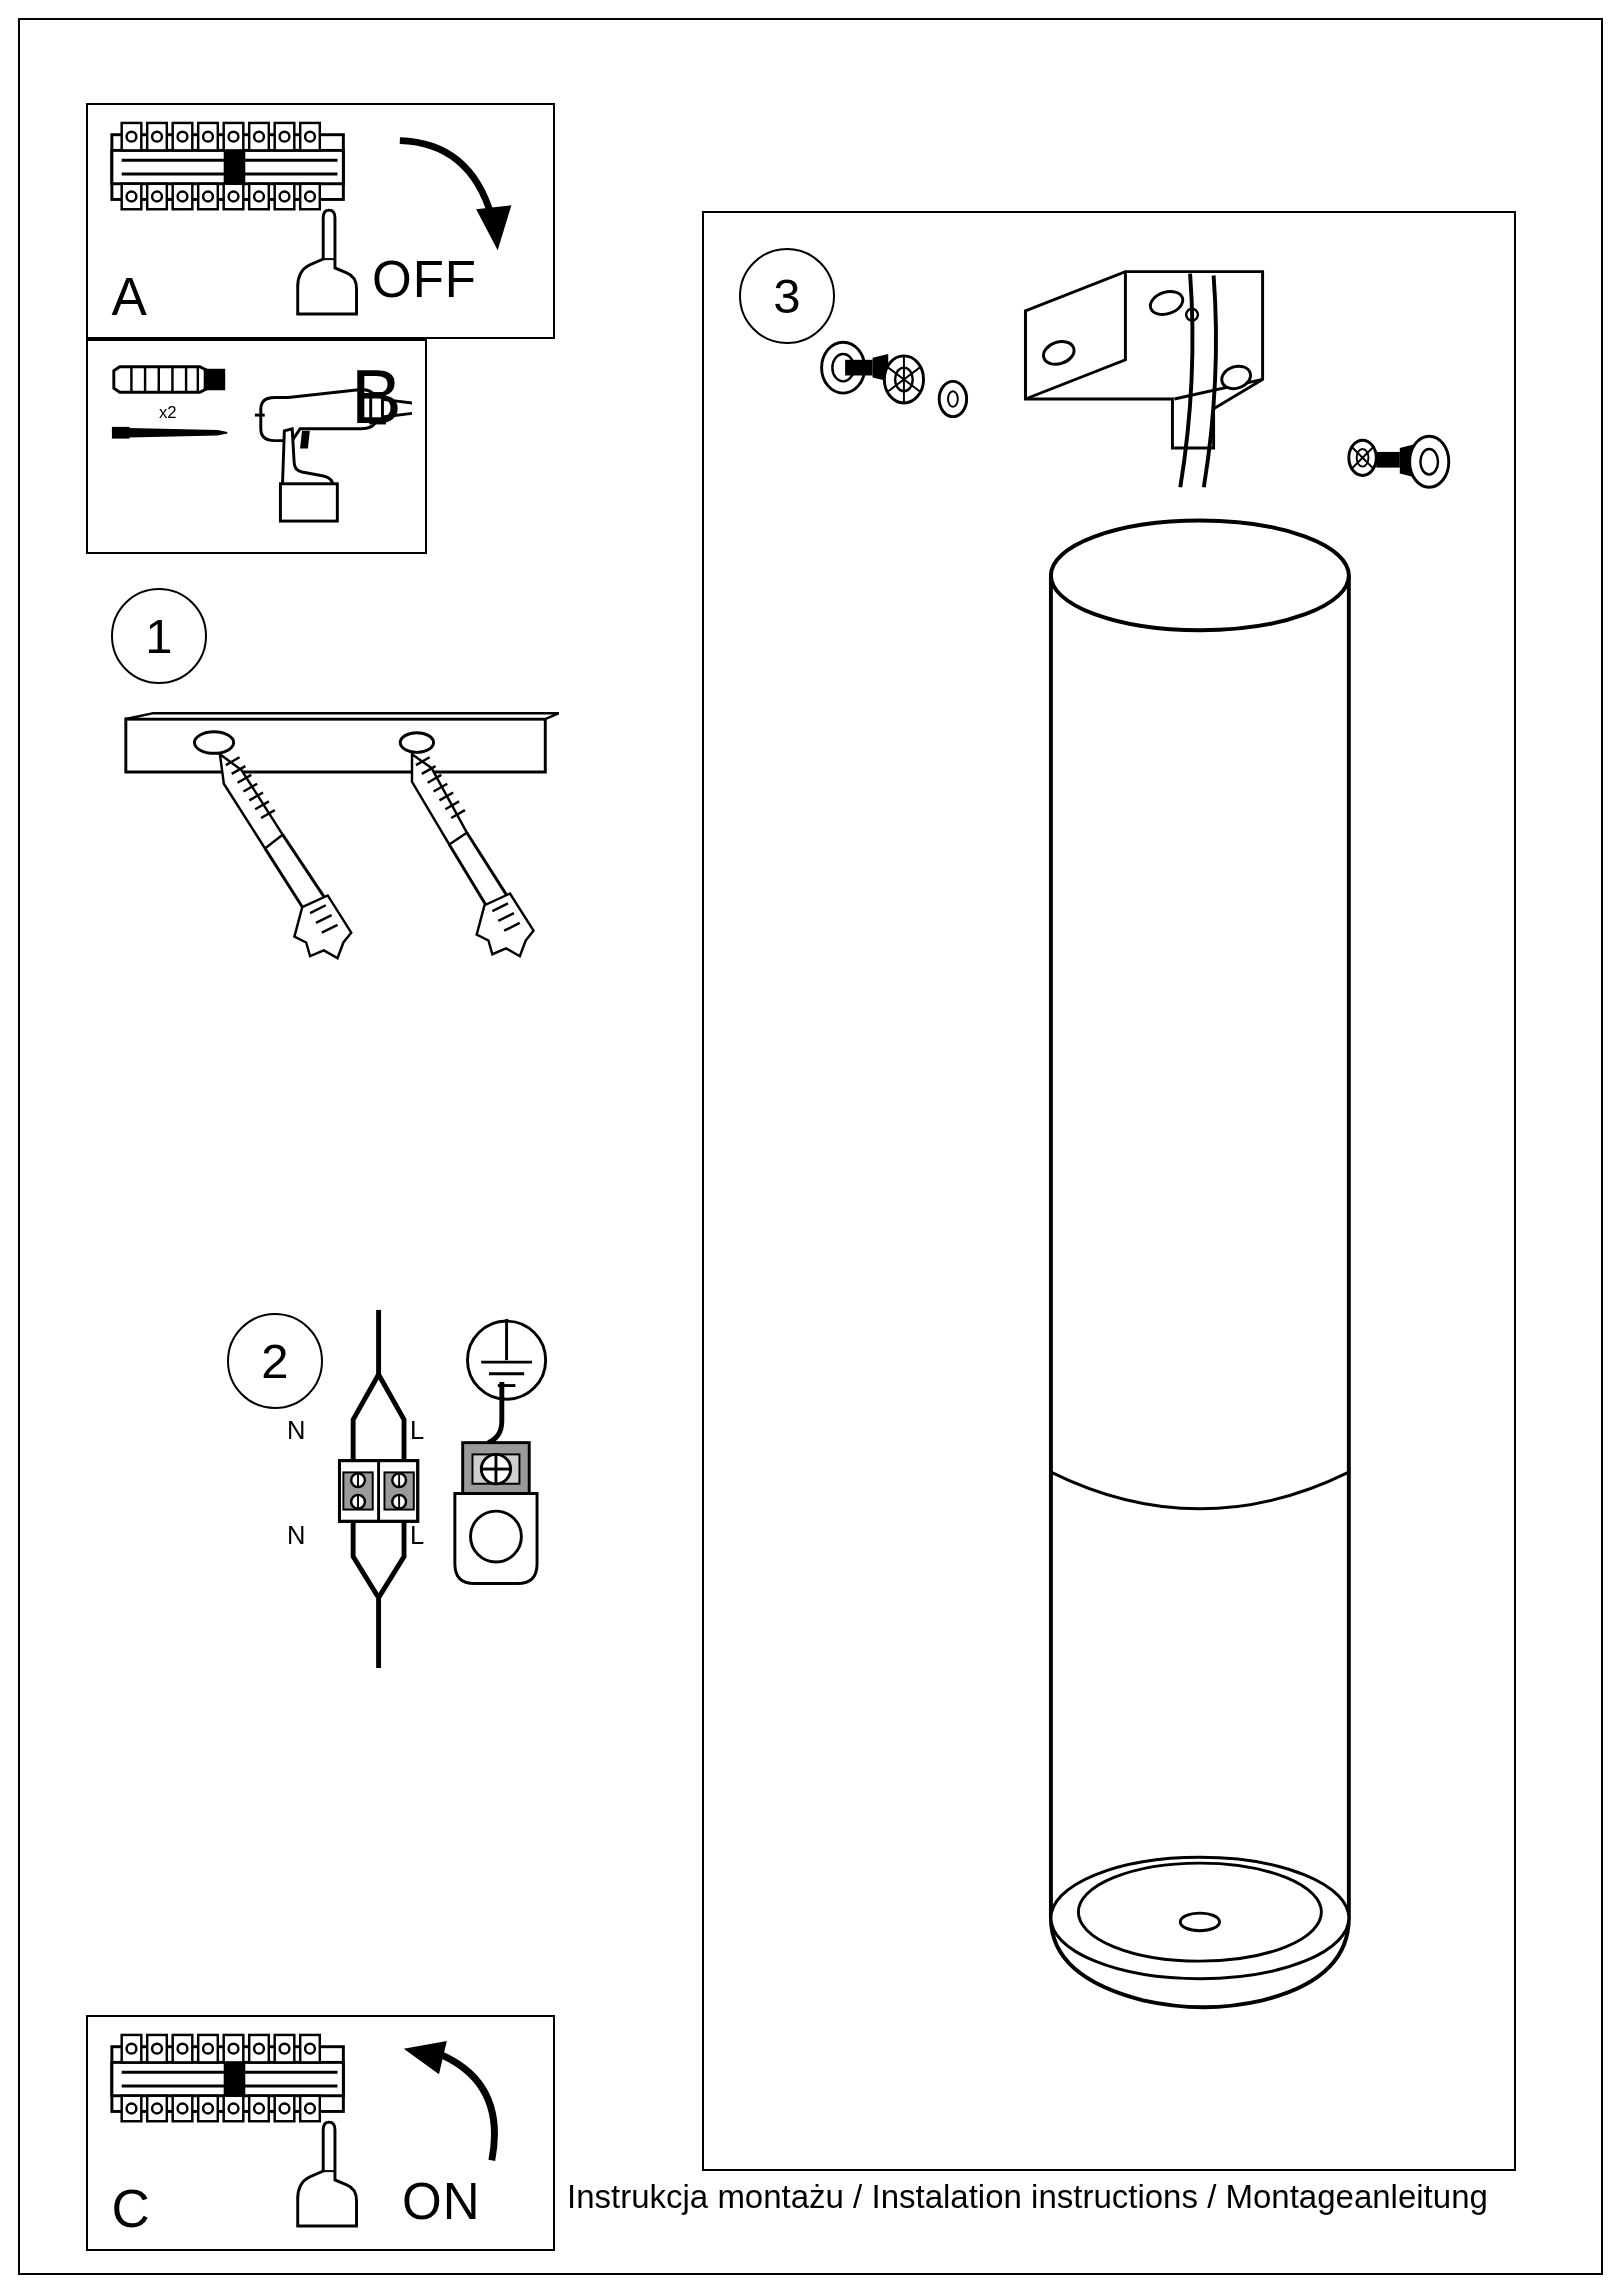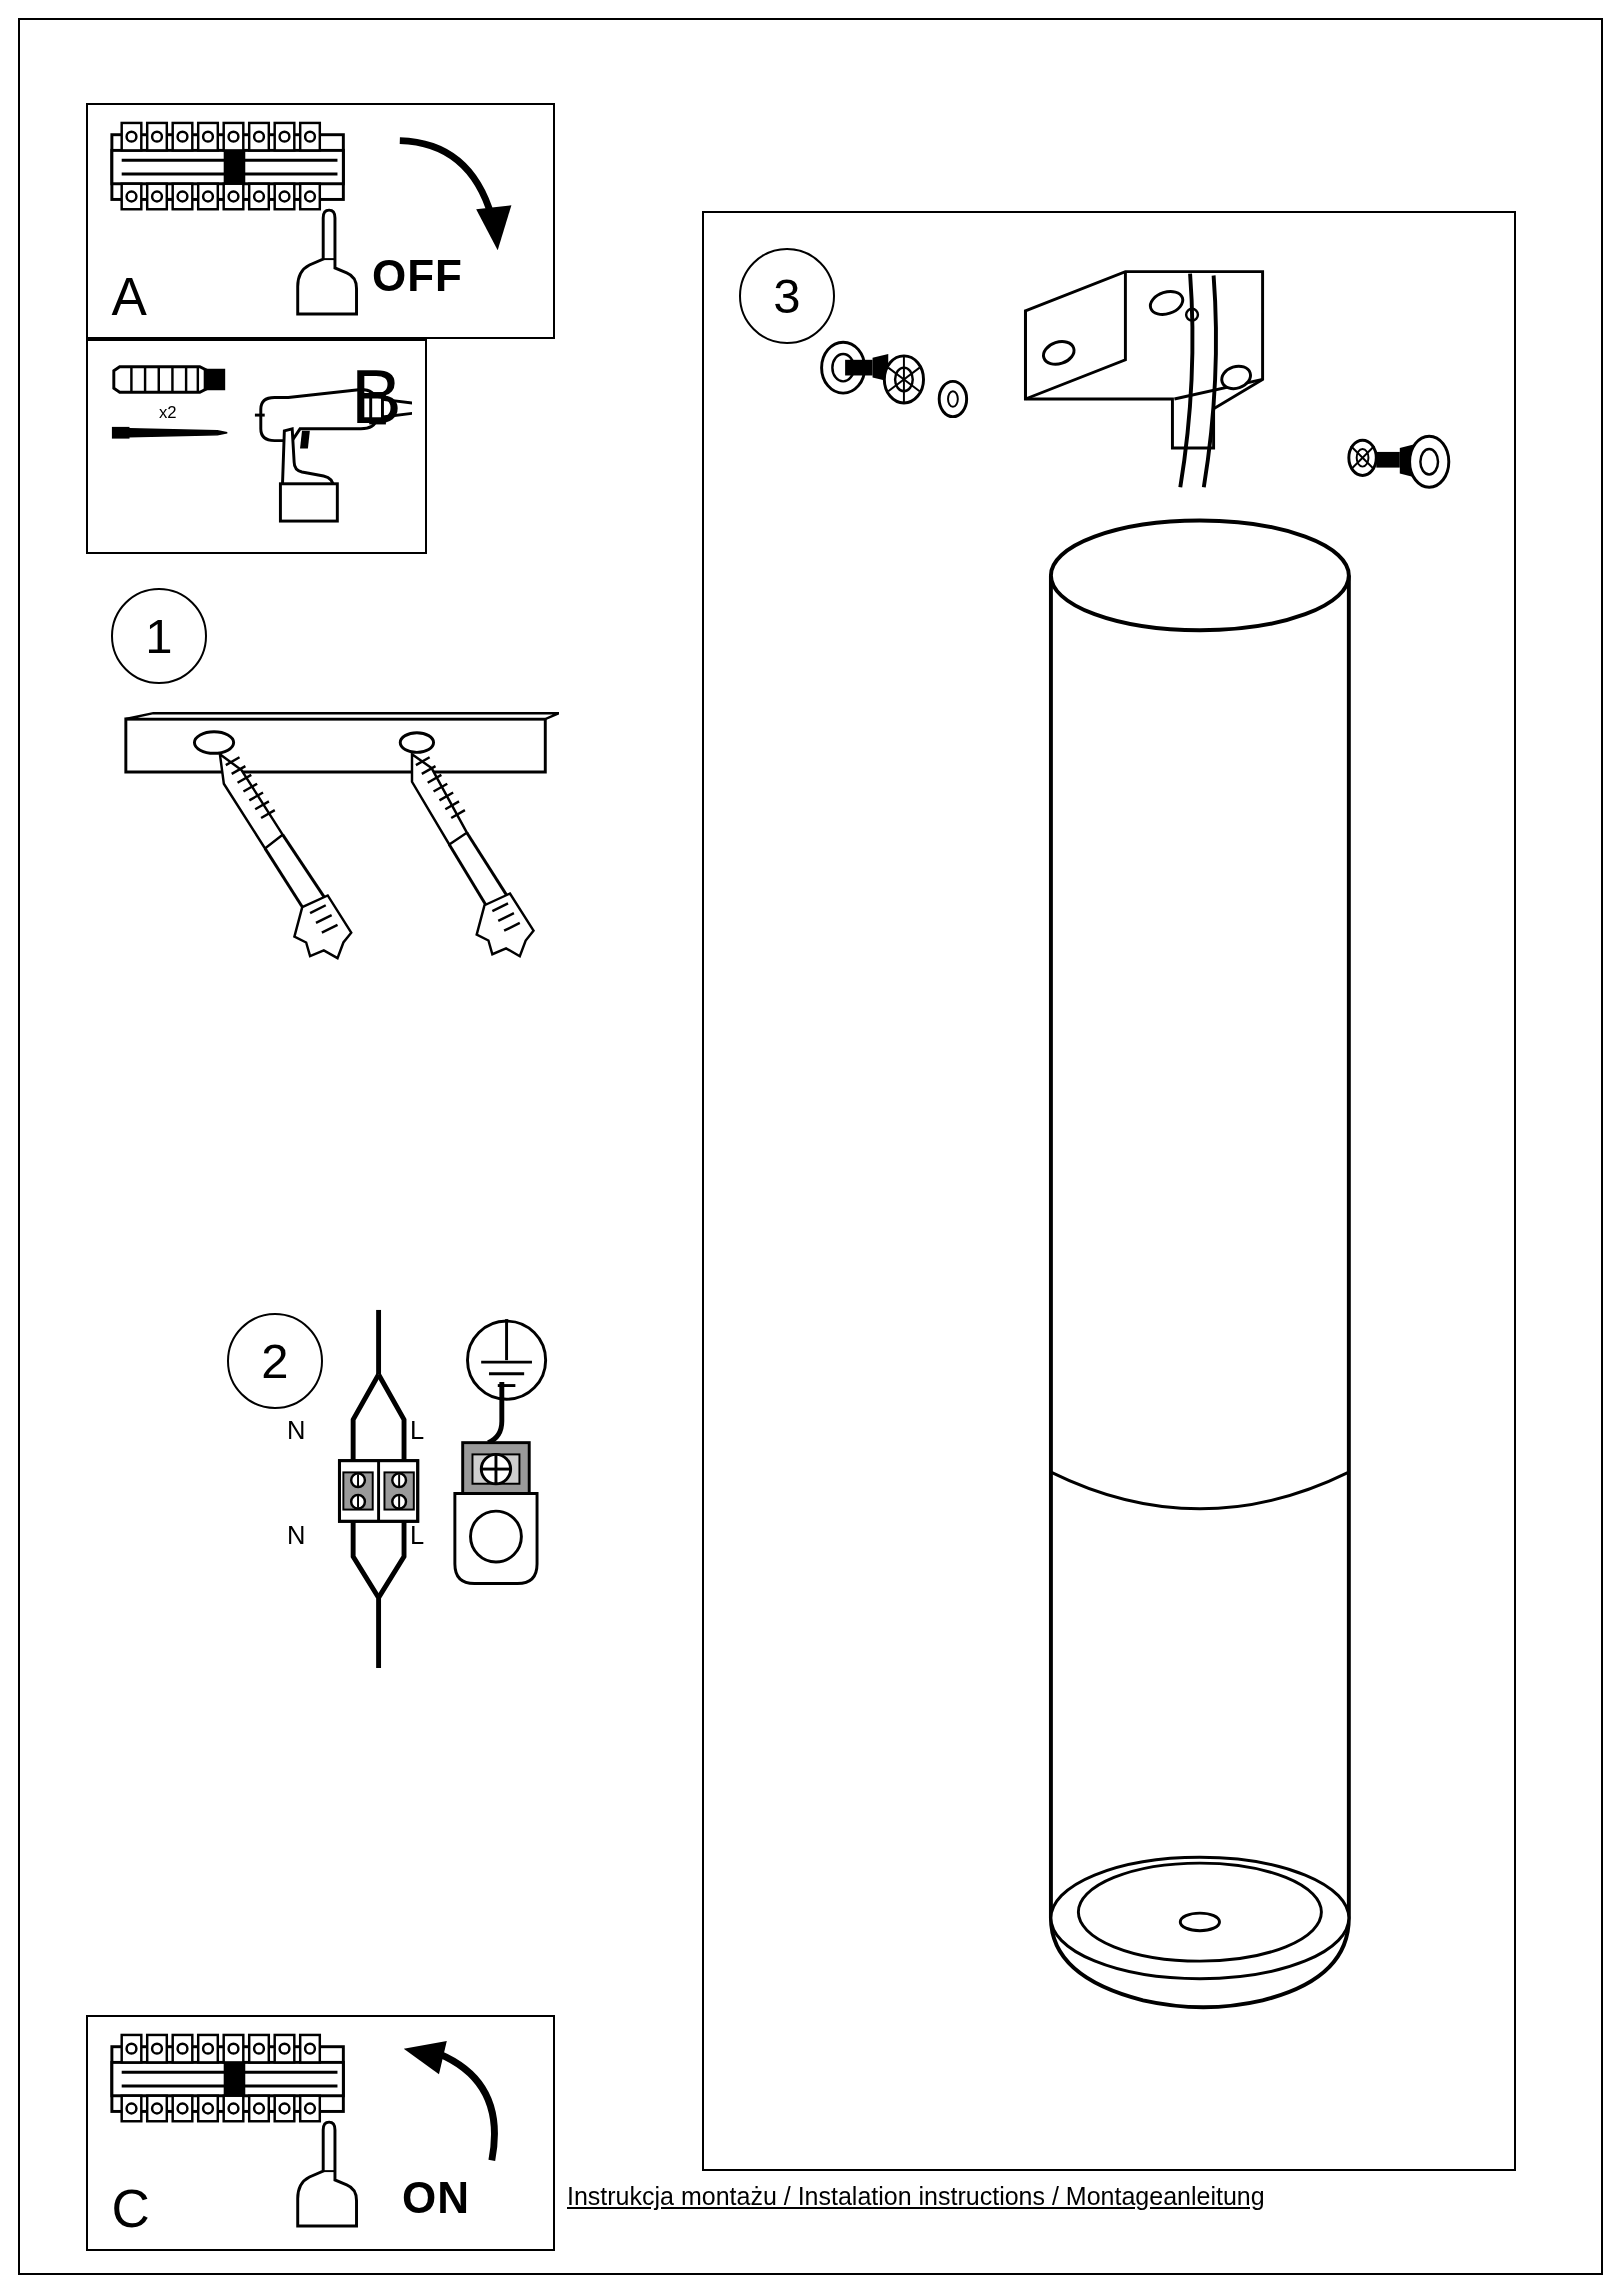--- a/index.html
+++ b/index.html
@@ -37,22 +37,22 @@
   }
   .letter {
     position: absolute;
     font-size: 53px;
     font-weight: 400;
     line-height: 1;
     font-family: "Liberation Sans", sans-serif;
   }
   .word {
     position: absolute;
-    font-size: 44px;
-    font-weight: 700;
+    font-size: 51px;
+    font-weight: 400;
     line-height: 1;
     letter-spacing: 1px;
   }
   .circnum {
     position: absolute;
     border: 2.9px solid #000;
     border-radius: 50%;
     box-sizing: border-box;
     display: flex;
     align-items: center;
@@ -63,24 +63,23 @@
   .smalltext {
     position: absolute;
     font-size: 16.7px;
   }
   .termlabel {
     position: absolute;
     font-size: 25.5px;
   }
   .caption {
     position: absolute;
-    font-size: 25px;
+    font-size: 33px;
     line-height: 37px;
     white-space: nowrap;
-    text-decoration: underline;
   }
   svg { display: block; }
   .sv { position: absolute; }
 </style>
 </head>
 <body>
 
 <div id="page">
 
   <div class="page-border"></div>

